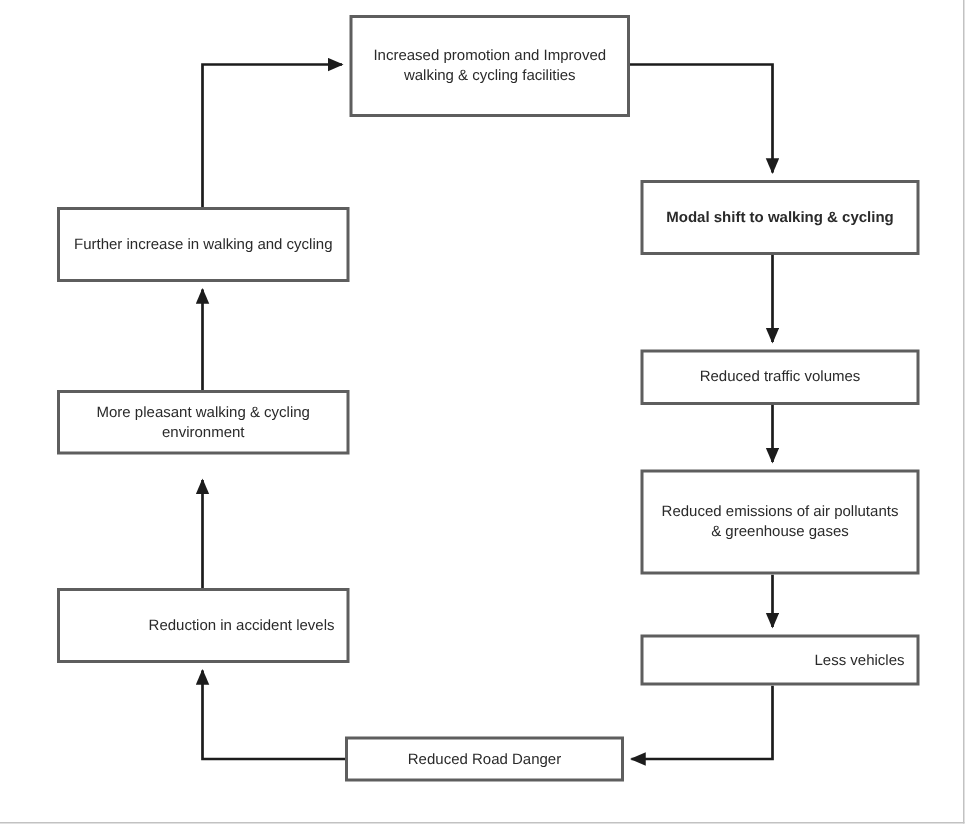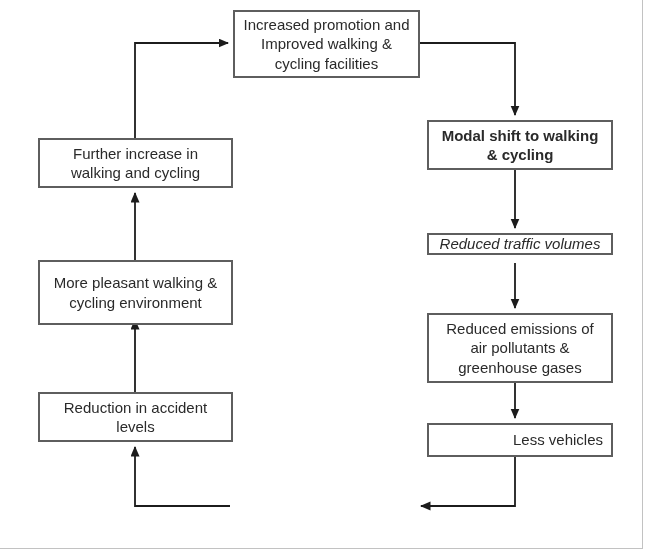--- a/index.html
+++ b/index.html
@@ -21,37 +21,37 @@
   }
   #frame-right  { left: 642px; top: 0;     width: 1px;  height: 549px; }
   #frame-bottom { left: 0;     top: 548px; width: 643px; height: 1px;  }
 
   .node {
     position: absolute;
     box-sizing: border-box;
     border: 2px solid #5e5e5e;
     background: #ffffff;
     color: #2a2a2a;
-    font-size: 15px;
+    font-size: 10px;
     line-height: 1.3;
     text-align: center;
     display: flex;
     align-items: center;
     justify-content: center;
     padding: 2px 8px;
   }
   
   #node-increased-promotion { left: 233px; top: 10px;  width: 187px; height: 68px; }
   #node-modal-shift         { left: 427px; top: 120px; width: 186px; height: 50px; font-weight: bold; }
-  #node-reduced-traffic     { left: 427px; top: 233px; width: 186px; height: 22px; font-style: italic; }
+  #node-reduced-traffic     { left: 427px; top: 233px; width: 186px; height: 37px; }
   #node-reduced-emissions   { left: 427px; top: 313px; width: 186px; height: 70px; }
   #node-less-vehicles       { left: 427px; top: 423px; width: 186px; height: 34px; justify-content: flex-end; }
   #node-road-danger         { left: 230px; top: 491px; width: 186px; height: 30px; }
   #node-accident-levels     { left: 38px;  top: 392px; width: 195px; height: 50px; justify-content: flex-end; }
-  #node-pleasant-env        { left: 38px;  top: 260px; width: 195px; height: 65px; }
+  #node-pleasant-env        { left: 38px;  top: 260px; width: 195px; height: 43px; }
   #node-further-increase    { left: 38px;  top: 138px; width: 195px; height: 50px; }
 
   #arrow-layer {
     position: absolute;
     left: 0; top: 0;
     width: 645px; height: 554px;
     pointer-events: none;
   }
   #arrow-layer polyline {
     fill: none;
@@ -94,20 +94,23 @@
   </div>
 
   <div class="node" id="node-reduced-emissions">
     <span>Reduced emissions of air pollutants &amp; greenhouse gases</span>
   </div>
 
   <div class="node" id="node-less-vehicles">
     <span>Less vehicles</span>
   </div>
 
+  <div class="node" id="node-road-danger">
+    <span>Reduced Road Danger</span>
+  </div>
 
   <div class="node" id="node-accident-levels">
     <span>Reduction in accident levels</span>
   </div>
 
   <div class="node" id="node-pleasant-env">
     <span>More pleasant walking &amp; cycling environment</span>
   </div>
 
   <div class="node" id="node-further-increase">

